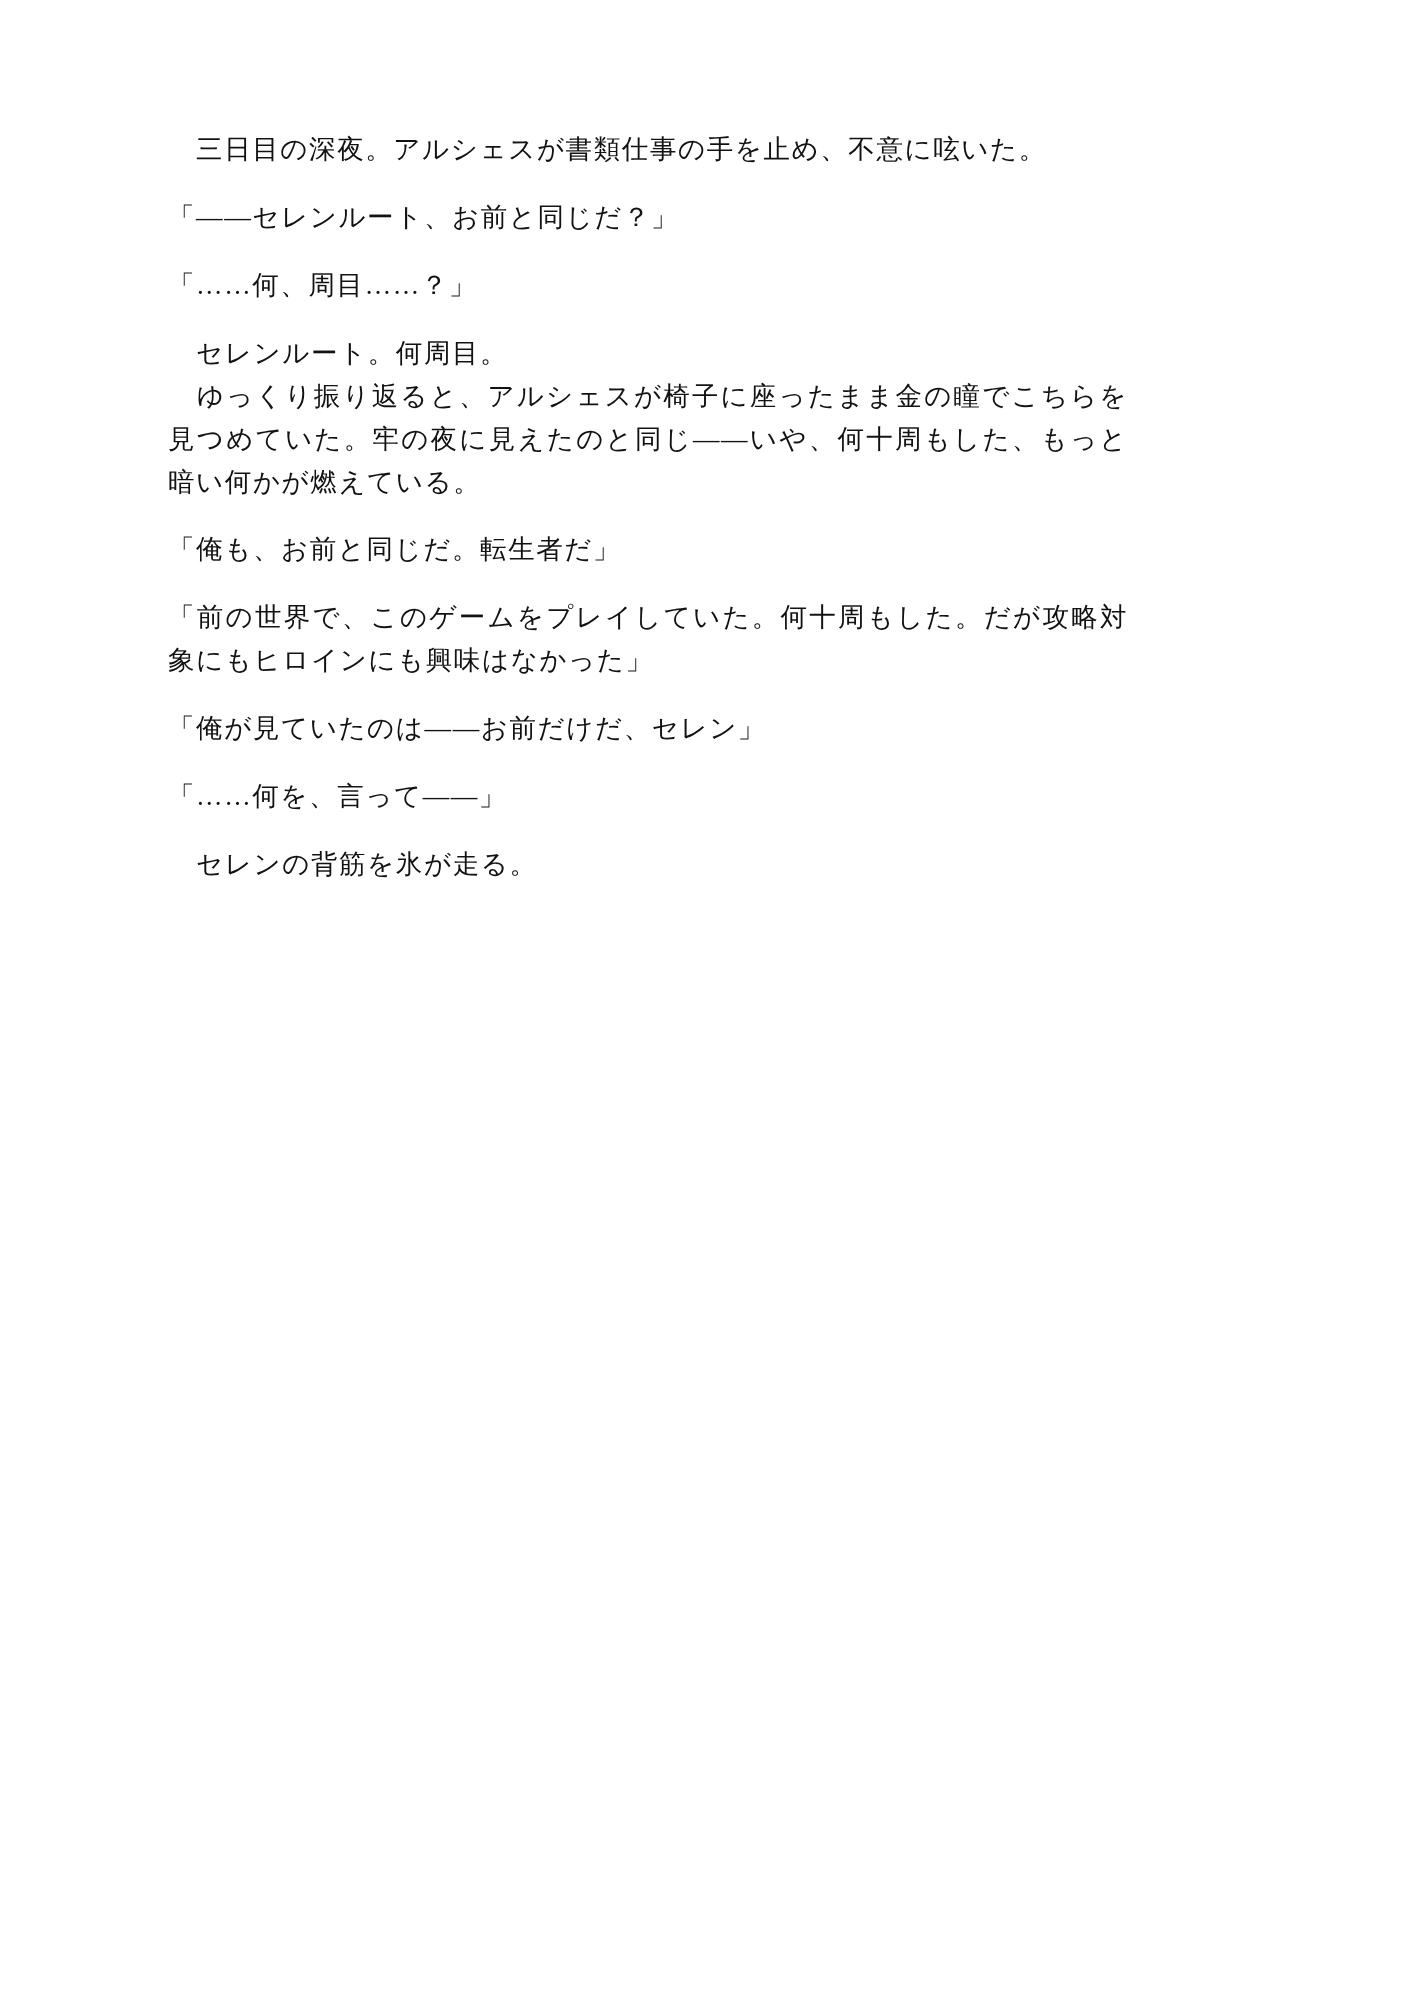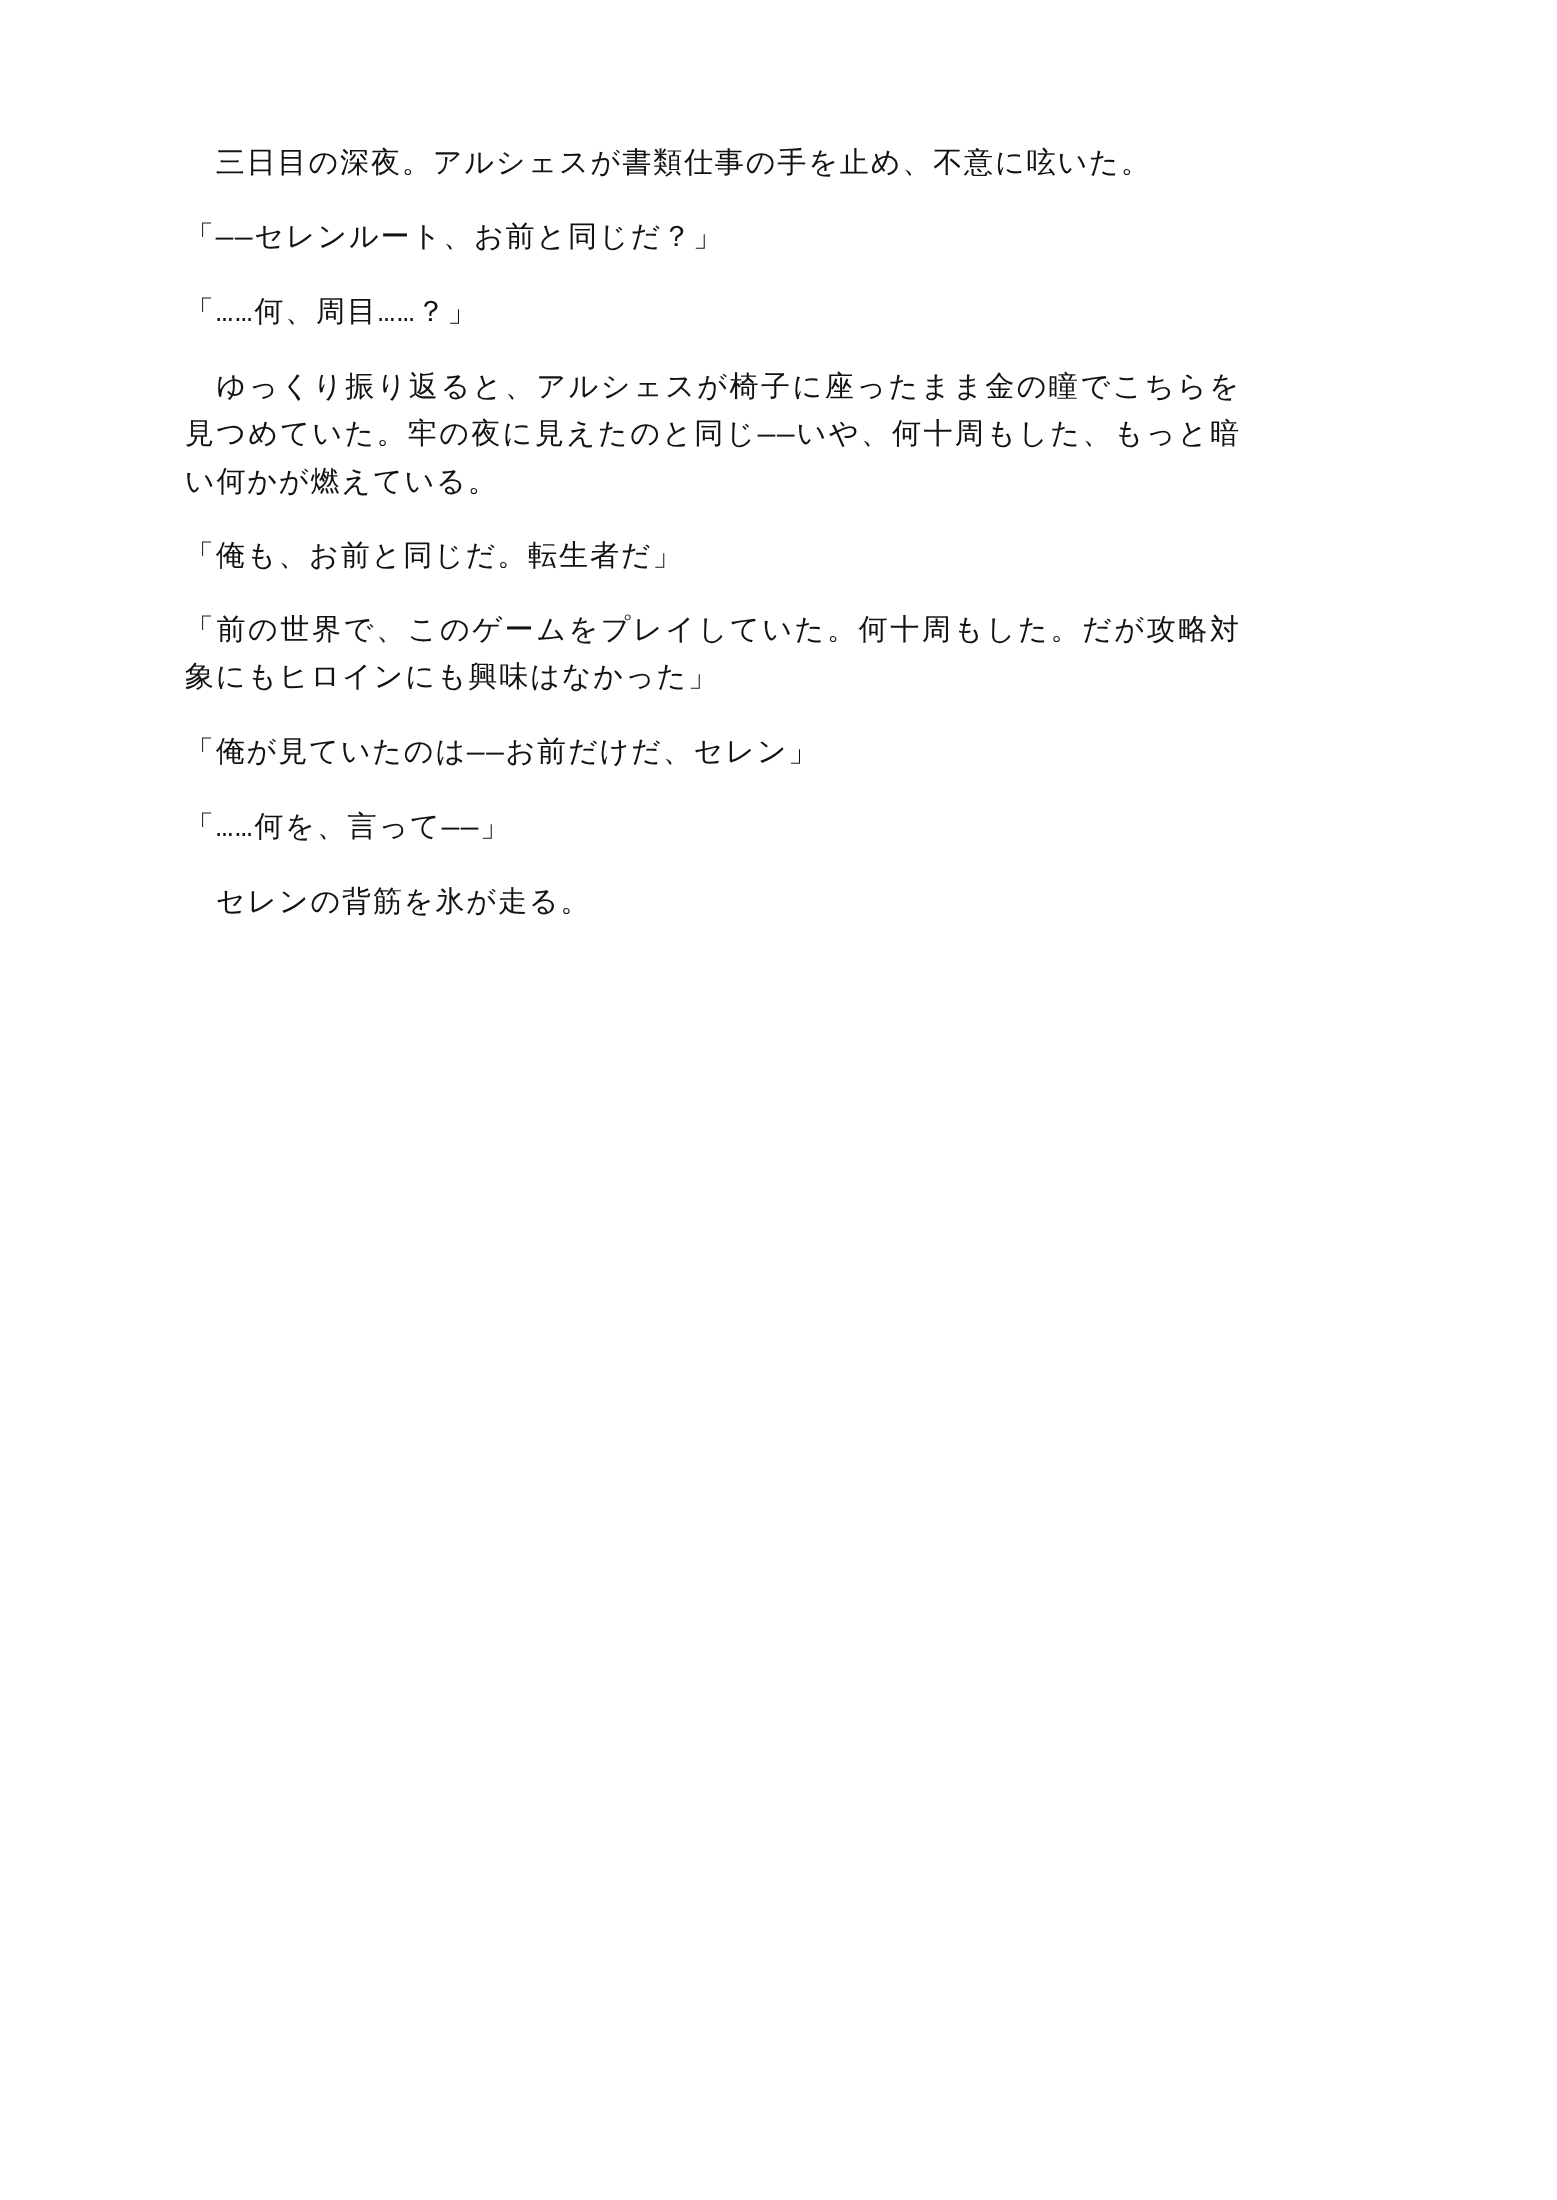--- a/index.html
+++ b/index.html
@@ -28,34 +28,34 @@
     line-height: 1.62;
     letter-spacing: 0.06em;
     text-align: justify;
     color: #121212;
   }
   p.para {
     margin: 0 0 25px 0;
     white-space: pre-wrap;
     word-break: break-all;
     text-indent: 0;
-    font-family: Liberation Mono, monospace;
   }
   p.para.tight {
     margin-bottom: 0;
   }
 </style>
 </head>
 <body>
 
 <div class="page">
   <div class="body-text">
     <p class="para">　三日目の深夜。アルシェスが書類仕事の手を止め、不意に呟いた。</p>
     <p class="para">「——セレンルート、お前と同じだ？」</p>
     <p class="para">「……何、周目……？」</p>
+    <p class="para tight">　セレンルート。何周目。</p>
     <p class="para">　ゆっくり振り返ると、アルシェスが椅子に座ったまま金の瞳でこちらを見つめていた。牢の夜に見えたのと同じ——いや、何十周もした、もっと暗い何かが燃えている。</p>
     <p class="para">「俺も、お前と同じだ。転生者だ」</p>
     <p class="para">「前の世界で、このゲームをプレイしていた。何十周もした。だが攻略対象にもヒロインにも興味はなかった」</p>
     <p class="para">「俺が見ていたのは——お前だけだ、セレン」</p>
     <p class="para">「……何を、言って——」</p>
     <p class="para">　セレンの背筋を氷が走る。</p>
   </div>
 </div>
 
 </body></html>

